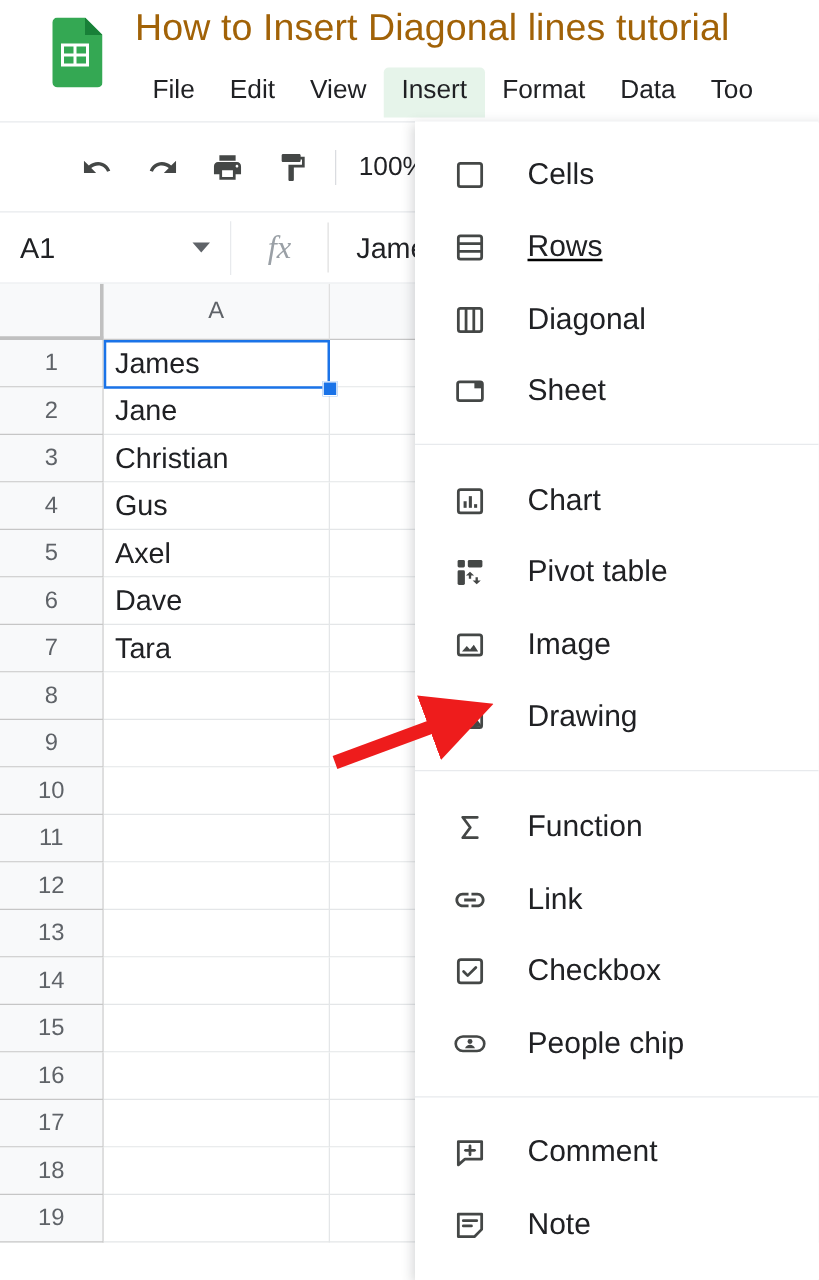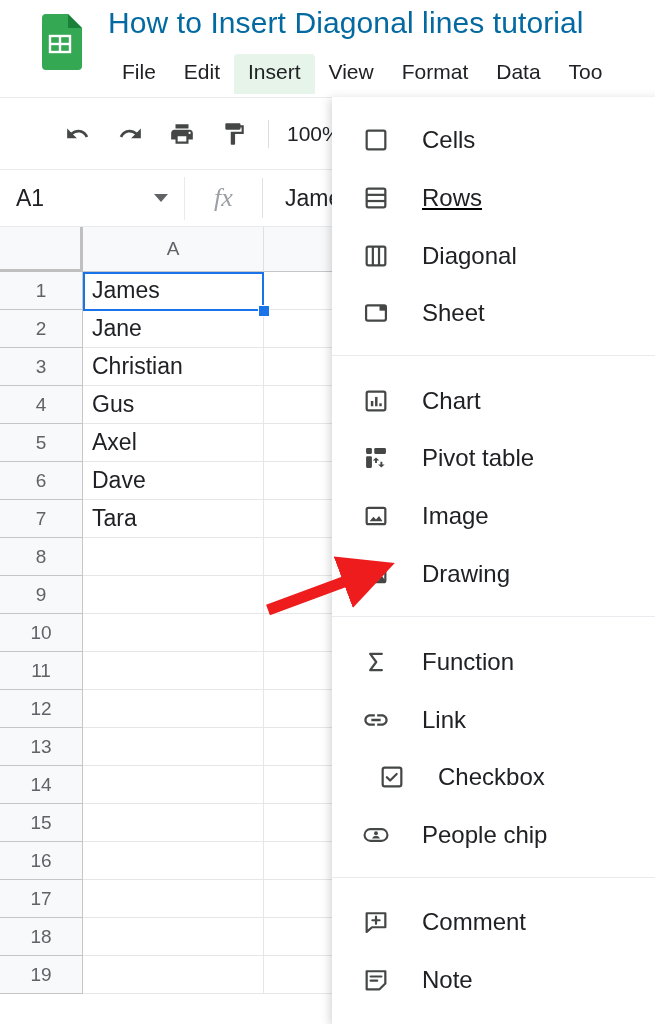--- a/index.html
+++ b/index.html
@@ -9,21 +9,21 @@
     font-family: "Liberation Sans", sans-serif;
     overflow: hidden;
   }
   #app { position: relative; width: 655px; height: 1024px; background: #fff; }
 
   
   .titlebar { position: absolute; left: 0; top: 0; width: 655px; height: 97px; background: #fff; }
   .logo { position: absolute; left: 38px; top: 14px; width: 44px; height: 56px; }
   .doc-title {
     position: absolute; left: 108px; top: 6px;
-    font-size: 30px; color: #0369a1; letter-spacing: 0.1px;
+    font-size: 30px; color: #a16207; letter-spacing: 0.1px;
     white-space: nowrap; font-weight: 400;
   }
   .menubar { position: absolute; left: 108px; top: 54px; height: 40px; display: flex; align-items: flex-start; }
   .menu-tab {
     font-size: 21px; color: #202124; padding: 6px 14px 10px 14px;
     white-space: nowrap; line-height: 24px;
   }
   .menu-tab.active { background: #e6f4ea; border-radius: 4px 4px 0 0; }
 
   
@@ -106,22 +106,22 @@
         <path d="M30 0 l14 14 h-14 z" fill="#188038"></path>
         <rect x="12" y="22" width="20" height="16" fill="none" stroke="#ffffff" stroke-width="2.4"></rect>
         <line x1="22" y1="22" x2="22" y2="38" stroke="#ffffff" stroke-width="2.4"></line>
         <line x1="12" y1="30" x2="32" y2="30" stroke="#ffffff" stroke-width="2.4"></line>
       </svg>
     </div>
     <div class="doc-title">How to Insert Diagonal lines tutorial</div>
     <div class="menubar">
       <div class="menu-tab">File</div>
       <div class="menu-tab">Edit</div>
+      <div class="menu-tab">View</div>
       <div class="menu-tab active">Insert</div>
-      <div class="menu-tab">View</div>
       <div class="menu-tab">Format</div>
       <div class="menu-tab">Data</div>
       <div class="menu-tab">Too</div>
     </div>
   </div>
 
   <div class="toolbar">
     <div class="tb-icon">
       <svg width="26" height="26" viewBox="0 0 24 24" fill="#444746">
         <path d="M12.5 8c-2.65 0-5.05.99-6.9 2.6L2 7v9h9l-3.62-3.62C8.85 11.14 10.58 10.5 12.5 10.5c3.04 0 5.64 1.97 6.56 4.7l2.37-.78C20.18 10.72 16.69 8 12.5 8z"></path>
@@ -322,21 +322,21 @@
       <span class="mi-label">Function</span>
     </div>
     <div class="menu-item" style="top:597px;">
       <span class="mi-icon">
         <svg width="28" height="28" viewBox="0 0 24 24" fill="#444746">
           <path d="M3.9 12c0-1.71 1.39-3.1 3.1-3.1h4V7H7c-2.76 0-5 2.24-5 5s2.24 5 5 5h4v-1.9H7c-1.71 0-3.1-1.39-3.1-3.1zM8 13h8v-2H8v2zm9-6h-4v1.9h4c1.71 0 3.1 1.39 3.1 3.1s-1.39 3.1-3.1 3.1h-4V17h4c2.76 0 5-2.24 5-5s-2.24-5-5-5z"></path>
         </svg>
       </span>
       <span class="mi-label">Link</span>
     </div>
-    <div class="menu-item" style="top:654px;padding-left:16px;">
+    <div class="menu-item" style="top:654px;">
       <span class="mi-icon">
         <svg width="28" height="28" viewBox="0 0 24 24" fill="none" stroke="#444746" stroke-width="1.9">
           <rect x="4" y="4" width="16" height="16" rx="1.8"></rect>
           <path d="M7.6 12.2l2.8 2.8 5.6-5.6" stroke-width="1.9" stroke-linecap="round" stroke-linejoin="round"></path>
         </svg>
       </span>
       <span class="mi-label">Checkbox</span>
     </div>
     <div class="menu-item" style="top:712px;">
       <span class="mi-icon">

